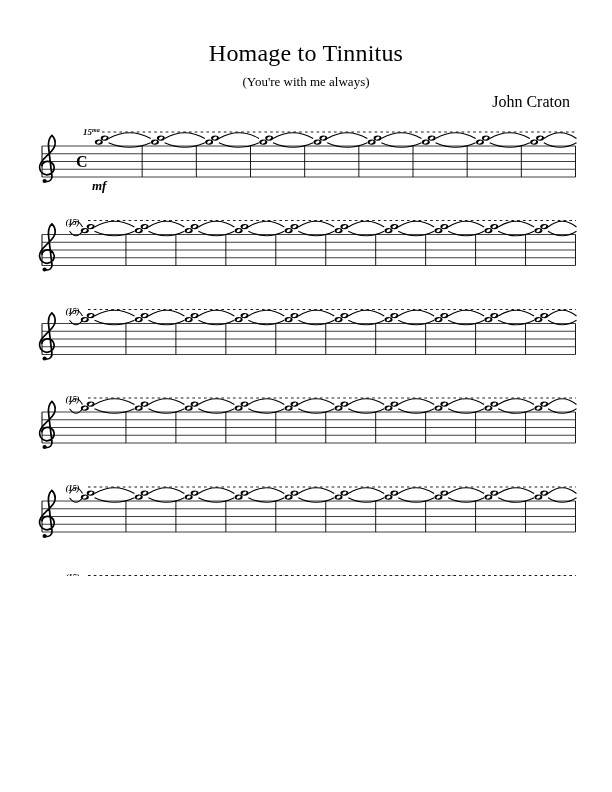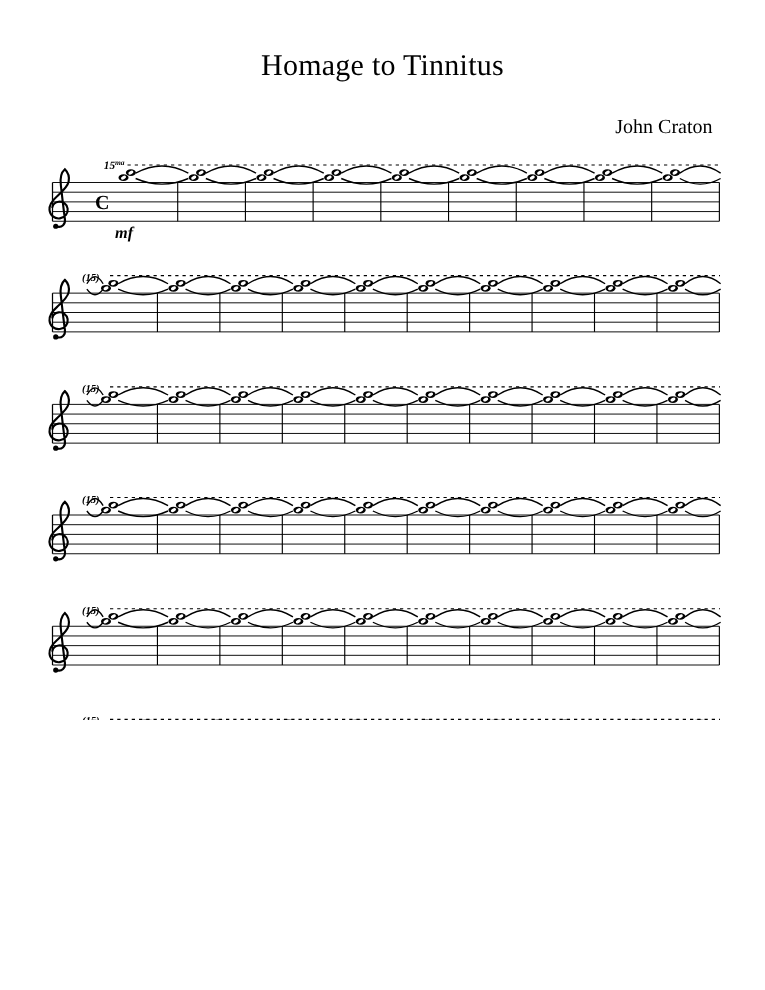--- a/index.html
+++ b/index.html
@@ -31,20 +31,21 @@
     font-size: 16px;
   }
   #score-svg { position: absolute; left: 0; top: 0; }
   text.music { font-family: "Liberation Serif", serif; }
 </style>
 </head>
 <body>
 
 <div class="page">
   <div class="title">Homage to Tinnitus</div>
+  <div class="subtitle">(You're with me always)</div>
   <div class="composer">John Craton</div>
   <svg id="score-svg" width="612" height="792" viewBox="0 0 612 792" xmlns="http://www.w3.org/2000/svg">
       <g>
         <line x1="42" y1="146" x2="575.5" y2="146" stroke="#000000" stroke-width="0.75"></line>
         <line x1="42" y1="153.75" x2="575.5" y2="153.75" stroke="#000000" stroke-width="0.75"></line>
         <line x1="42" y1="161.5" x2="575.5" y2="161.5" stroke="#000000" stroke-width="0.75"></line>
         <line x1="42" y1="169.25" x2="575.5" y2="169.25" stroke="#000000" stroke-width="0.75"></line>
         <line x1="42" y1="177" x2="575.5" y2="177" stroke="#000000" stroke-width="0.75"></line>
         <line x1="42" y1="146" x2="42" y2="177" stroke="#000000" stroke-width="1"></line>
         <g>

